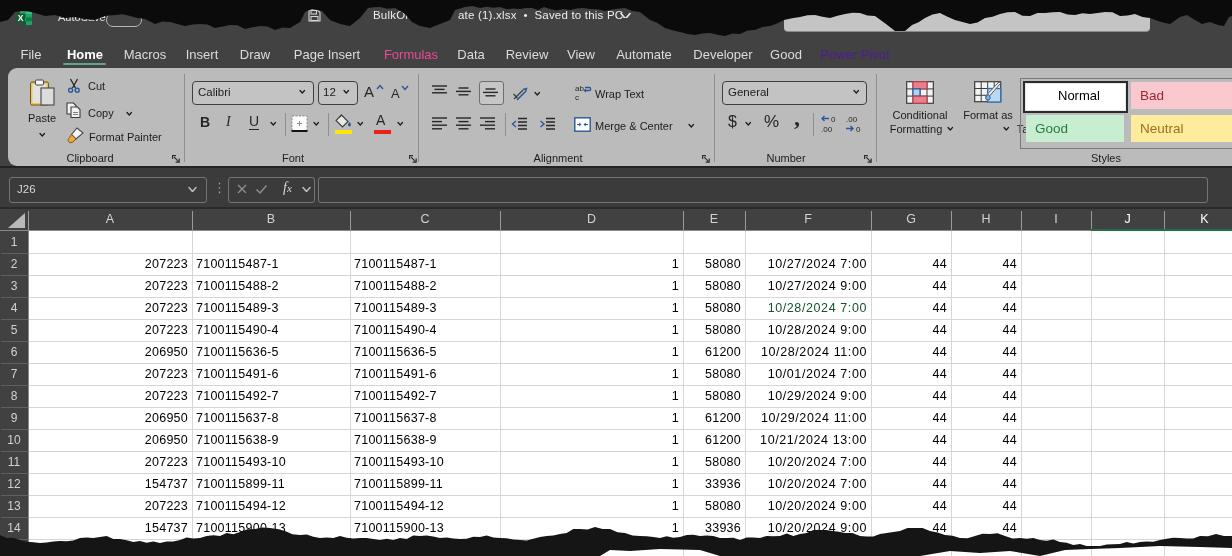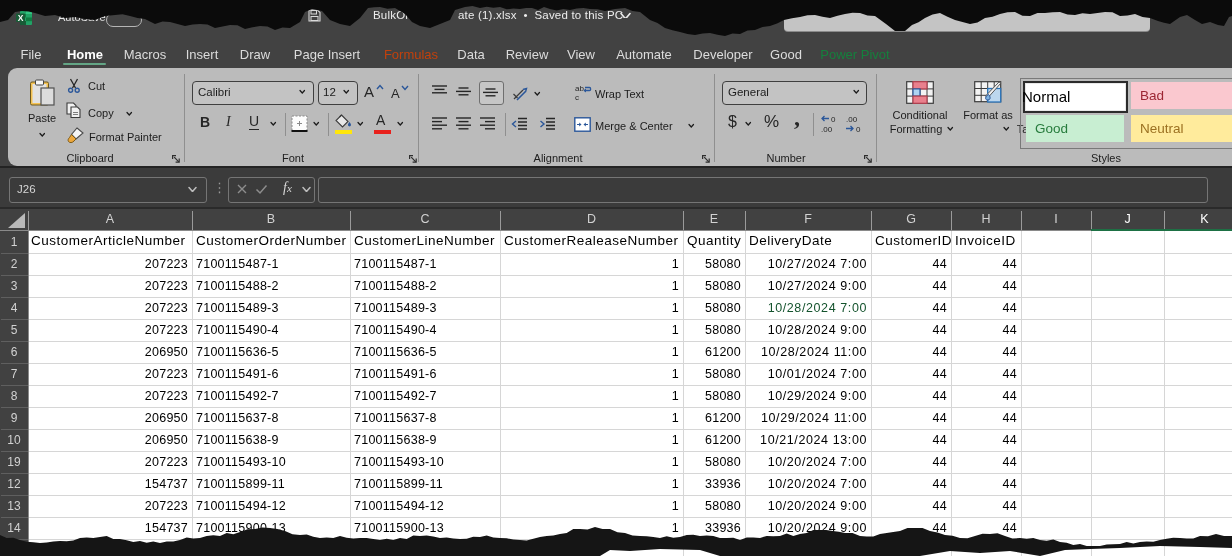--- a/index.html
+++ b/index.html
@@ -31,28 +31,28 @@
 <svg class="abs" style="left:620px;top:12px" width="11" height="6" viewBox="0 0 11 6">
       <path d="M1 1.5 L5.5 6.82 L10 1.5" stroke="#ececec" stroke-width="1.6" fill="none" stroke-linecap="round"></path>
     </svg>
 <div class="abs" style="left:784px;top:6px;width:366px;height:25px;background:#c4c4c4;border-radius:4px;box-shadow:0 1px 0 #8a8a8a"></div>
 <div class="abs" style="left:31px;top:47px;transform:translateX(-50%);font-size:13px;font-weight:normal;color:#dcdcdc">File</div>
 <div class="abs" style="left:85px;top:47px;transform:translateX(-50%);font-size:13px;font-weight:bold;color:#ffffff">Home</div>
 <div class="abs" style="left:145px;top:47px;transform:translateX(-50%);font-size:13px;font-weight:normal;color:#dcdcdc">Macros</div>
 <div class="abs" style="left:202px;top:47px;transform:translateX(-50%);font-size:13px;font-weight:normal;color:#dcdcdc">Insert</div>
 <div class="abs" style="left:255px;top:47px;transform:translateX(-50%);font-size:13px;font-weight:normal;color:#dcdcdc">Draw</div>
 <div class="abs" style="left:327px;top:47px;transform:translateX(-50%);font-size:13px;font-weight:normal;color:#dcdcdc">Page Insert</div>
-<div class="abs" style="left:411px;top:47px;transform:translateX(-50%);font-size:13px;font-weight:normal;color:#c2410c">Formulas</div>
+<div class="abs" style="left:411px;top:47px;transform:translateX(-50%);font-size:13px;font-weight:normal;color:#ec4899">Formulas</div>
 <div class="abs" style="left:471px;top:47px;transform:translateX(-50%);font-size:13px;font-weight:normal;color:#dcdcdc">Data</div>
 <div class="abs" style="left:527px;top:47px;transform:translateX(-50%);font-size:13px;font-weight:normal;color:#dcdcdc">Review</div>
 <div class="abs" style="left:581px;top:47px;transform:translateX(-50%);font-size:13px;font-weight:normal;color:#dcdcdc">View</div>
 <div class="abs" style="left:644px;top:47px;transform:translateX(-50%);font-size:13px;font-weight:normal;color:#dcdcdc">Automate</div>
 <div class="abs" style="left:723px;top:47px;transform:translateX(-50%);font-size:13px;font-weight:normal;color:#dcdcdc">Developer</div>
 <div class="abs" style="left:786px;top:47px;transform:translateX(-50%);font-size:13px;font-weight:normal;color:#dcdcdc">Good</div>
-<div class="abs" style="left:855px;top:47px;transform:translateX(-50%);font-size:13px;font-weight:normal;color:#15803d">Power Pivot</div>
+<div class="abs" style="left:855px;top:47px;transform:translateX(-50%);font-size:13px;font-weight:normal;color:#4c1d95">Power Pivot</div>
 <div class="abs" style="left:63px;top:62.5px;width:43px;height:2.5px;background:#63a585;border-radius:1px"></div>
 <div class="abs" style="left:0;top:68px;width:1232px;height:98px;background:#424242"></div>
 <div class="abs" style="left:8px;top:68px;width:1224px;height:98px;background:#bbbbbb;border-radius:9px 0 0 9px"></div>
 <div class="abs" style="left:0;top:166px;width:1232px;height:2px;background:#232323"></div>
 <div class="abs" style="left:183.5px;top:74px;width:1px;height:88px;background:#8f8f8f"></div>
 <div class="abs" style="left:417.5px;top:74px;width:1px;height:88px;background:#8f8f8f"></div>
 <div class="abs" style="left:714px;top:74px;width:1px;height:88px;background:#8f8f8f"></div>
 <div class="abs" style="left:875.5px;top:74px;width:1px;height:88px;background:#8f8f8f"></div>
 <div class="abs" style="left:90px;top:152px;transform:translateX(-50%);font-size:11px;color:#202020">Clipboard</div>
 <div class="abs" style="left:293px;top:152px;transform:translateX(-50%);font-size:11px;color:#202020">Font</div>
@@ -268,21 +268,21 @@
 <path d="M27 2 L15 15.5 C13 18 11 16 12.5 14 L25 1 Z" fill="#f0f0f0" stroke="#555" stroke-width="1"></path>
 <path d="M14.5 13.5 C11 15 10.5 19.5 14 19 C17 18.6 16.5 15.5 14.5 13.5 Z" fill="#7fb2e0" stroke="#2b579a" stroke-width="1"></path>
 </svg>
 <div class="lbl" style="left:988px;top:109px;transform:translateX(-50%)">Format as</div>
 <div class="lbl" style="left:1030px;top:123px;transform:translateX(-50%)">Table</div>
 <svg class="abs" style="left:1003px;top:126px" width="6.5" height="6" viewBox="0 0 6.5 6">
       <path d="M1 1.5 L3.25 4.03 L5.5 1.5" stroke="#1c1c1c" stroke-width="1.25" fill="none" stroke-linecap="round"></path>
     </svg>
 <div class="abs" style="left:1020px;top:78px;width:212px;height:69px;border:1px solid #797979;border-right:none"></div>
 <div class="abs" style="left:1023px;top:81px;width:101px;height:28px;background:#ffffff;border:2px solid #2b2b2b;box-shadow:0 0 0 1px #e8e8e8 inset"></div>
-<div class="abs" style="left:1022px;top:88px;font-size:15px;color:#000">Normal</div>
+<div class="abs" style="left:1058px;top:88px;font-size:13px;color:#000">Normal</div>
 <div class="abs" style="left:1131px;top:82px;width:101px;height:27px;background:#fac8cf"></div>
 <div class="abs" style="left:1140px;top:88px;font-size:13.5px;color:#9c2633">Bad</div>
 <div class="abs" style="left:1026px;top:115px;width:98px;height:27px;background:#c8eed2"></div>
 <div class="abs" style="left:1035px;top:121px;font-size:13.5px;color:#277c3d">Good</div>
 <div class="abs" style="left:1131px;top:115px;width:101px;height:27px;background:#ffeb9c"></div>
 <div class="abs" style="left:1140px;top:121px;font-size:13.5px;color:#9b7021">Neutral</div>
 <div class="abs" style="left:0;top:168px;width:1232px;height:41px;background:#3b3b3b"></div>
 <div class="abs" style="left:9px;top:177px;width:196px;height:24px;border:1px solid #757575;border-radius:3px"></div>
 <div class="abs" style="left:17px;top:183px;font-size:11.5px;color:#d6d6d6">J26</div>
 <svg class="abs" style="left:188px;top:186px" width="9" height="6" viewBox="0 0 9 6">
@@ -346,21 +346,21 @@
 <div class="abs" style="left:14px;top:345px;transform:translateX(-50%);font-size:12px;color:#d2d2d2">6</div>
 <div class="abs" style="left:1px;top:384.5px;width:27px;height:1px;background:#5f5f5f"></div>
 <div class="abs" style="left:14px;top:367px;transform:translateX(-50%);font-size:12px;color:#d2d2d2">7</div>
 <div class="abs" style="left:1px;top:406.5px;width:27px;height:1px;background:#5f5f5f"></div>
 <div class="abs" style="left:14px;top:389px;transform:translateX(-50%);font-size:12px;color:#d2d2d2">8</div>
 <div class="abs" style="left:1px;top:428.5px;width:27px;height:1px;background:#5f5f5f"></div>
 <div class="abs" style="left:14px;top:411px;transform:translateX(-50%);font-size:12px;color:#d2d2d2">9</div>
 <div class="abs" style="left:1px;top:450.5px;width:27px;height:1px;background:#5f5f5f"></div>
 <div class="abs" style="left:14px;top:433px;transform:translateX(-50%);font-size:12px;color:#d2d2d2">10</div>
 <div class="abs" style="left:1px;top:472.5px;width:27px;height:1px;background:#5f5f5f"></div>
-<div class="abs" style="left:14px;top:455px;transform:translateX(-50%);font-size:12px;color:#d2d2d2">19</div>
+<div class="abs" style="left:14px;top:455px;transform:translateX(-50%);font-size:12px;color:#d2d2d2">11</div>
 <div class="abs" style="left:1px;top:494.5px;width:27px;height:1px;background:#5f5f5f"></div>
 <div class="abs" style="left:14px;top:477px;transform:translateX(-50%);font-size:12px;color:#d2d2d2">12</div>
 <div class="abs" style="left:1px;top:516.5px;width:27px;height:1px;background:#5f5f5f"></div>
 <div class="abs" style="left:14px;top:499px;transform:translateX(-50%);font-size:12px;color:#d2d2d2">13</div>
 <div class="abs" style="left:1px;top:538.5px;width:27px;height:1px;background:#5f5f5f"></div>
 <div class="abs" style="left:14px;top:521px;transform:translateX(-50%);font-size:12px;color:#d2d2d2">14</div>
 <div class="abs" style="left:29px;top:253px;width:1203px;height:1px;background:#d6d6d6"></div>
 <div class="abs" style="left:29px;top:275px;width:1203px;height:1px;background:#d6d6d6"></div>
 <div class="abs" style="left:29px;top:297px;width:1203px;height:1px;background:#d6d6d6"></div>
 <div class="abs" style="left:29px;top:319px;width:1203px;height:1px;background:#d6d6d6"></div>
@@ -378,30 +378,20 @@
 <div class="abs" style="left:192px;top:231px;width:1px;height:325px;background:#d6d6d6"></div>
 <div class="abs" style="left:350px;top:231px;width:1px;height:325px;background:#d6d6d6"></div>
 <div class="abs" style="left:500px;top:231px;width:1px;height:325px;background:#d6d6d6"></div>
 <div class="abs" style="left:683px;top:231px;width:1px;height:325px;background:#d6d6d6"></div>
 <div class="abs" style="left:745px;top:231px;width:1px;height:325px;background:#d6d6d6"></div>
 <div class="abs" style="left:871px;top:231px;width:1px;height:325px;background:#d6d6d6"></div>
 <div class="abs" style="left:951px;top:231px;width:1px;height:325px;background:#d6d6d6"></div>
 <div class="abs" style="left:1021px;top:231px;width:1px;height:325px;background:#d6d6d6"></div>
 <div class="abs" style="left:1091px;top:231px;width:1px;height:325px;background:#d6d6d6"></div>
 <div class="abs" style="left:1164px;top:231px;width:1px;height:325px;background:#d6d6d6"></div>
-<div class="abs" style="left:0;top:231px;width:1232px;height:22px">
-<div class="abs" style="left:31px;top:2px;font-size:13.5px;color:#000;letter-spacing:0.5px;white-space:nowrap">CustomerArticleNumber</div>
-<div class="abs" style="left:196px;top:2px;font-size:13.5px;color:#000;letter-spacing:0.5px;white-space:nowrap">CustomerOrderNumber</div>
-<div class="abs" style="left:354px;top:2px;font-size:13.5px;color:#000;letter-spacing:0.5px;white-space:nowrap">CustomerLineNumber</div>
-<div class="abs" style="left:504px;top:2px;font-size:13.5px;color:#000;letter-spacing:0.5px;white-space:nowrap">CustomerRealeaseNumber</div>
-<div class="abs" style="left:687px;top:2px;font-size:13.5px;color:#000;letter-spacing:0.5px;white-space:nowrap">Quantity</div>
-<div class="abs" style="left:749px;top:2px;font-size:13.5px;color:#000;letter-spacing:0.5px;white-space:nowrap">DeliveryDate</div>
-<div class="abs" style="left:875px;top:2px;font-size:13.5px;color:#000;letter-spacing:0.5px;white-space:nowrap">CustomerID</div>
-<div class="abs" style="left:955px;top:2px;font-size:13.5px;color:#000;letter-spacing:0.5px;white-space:nowrap">InvoiceID</div>
-</div>
 <div class="abs" style="left:188px;top:256.5px;transform:translateX(-100%);font-size:12.5px;color:#000;letter-spacing:0.25px;white-space:nowrap">207223</div>
 <div class="abs" style="left:196px;top:256.5px;font-size:12.5px;color:#000;letter-spacing:0.25px;white-space:nowrap">7100115487-1</div>
 <div class="abs" style="left:354px;top:256.5px;font-size:12.5px;color:#000;letter-spacing:0.25px;white-space:nowrap">7100115487-1</div>
 <div class="abs" style="left:679px;top:256.5px;transform:translateX(-100%);font-size:12.5px;color:#000;letter-spacing:0.25px;white-space:nowrap">1</div>
 <div class="abs" style="left:741px;top:256.5px;transform:translateX(-100%);font-size:12.5px;color:#000;letter-spacing:0.25px;white-space:nowrap">58080</div>
 <div class="abs" style="left:867px;top:256.5px;transform:translateX(-100%);font-size:12.5px;color:#000;letter-spacing:0.25px;white-space:nowrap;letter-spacing:0.6px">10/27/2024 7:00</div>
 <div class="abs" style="left:947px;top:256.5px;transform:translateX(-100%);font-size:12.5px;color:#000;letter-spacing:0.25px;white-space:nowrap">44</div>
 <div class="abs" style="left:1017px;top:256.5px;transform:translateX(-100%);font-size:12.5px;color:#000;letter-spacing:0.25px;white-space:nowrap">44</div>
 <div class="abs" style="left:188px;top:278.5px;transform:translateX(-100%);font-size:12.5px;color:#000;letter-spacing:0.25px;white-space:nowrap">207223</div>
 <div class="abs" style="left:196px;top:278.5px;font-size:12.5px;color:#000;letter-spacing:0.25px;white-space:nowrap">7100115488-2</div>

